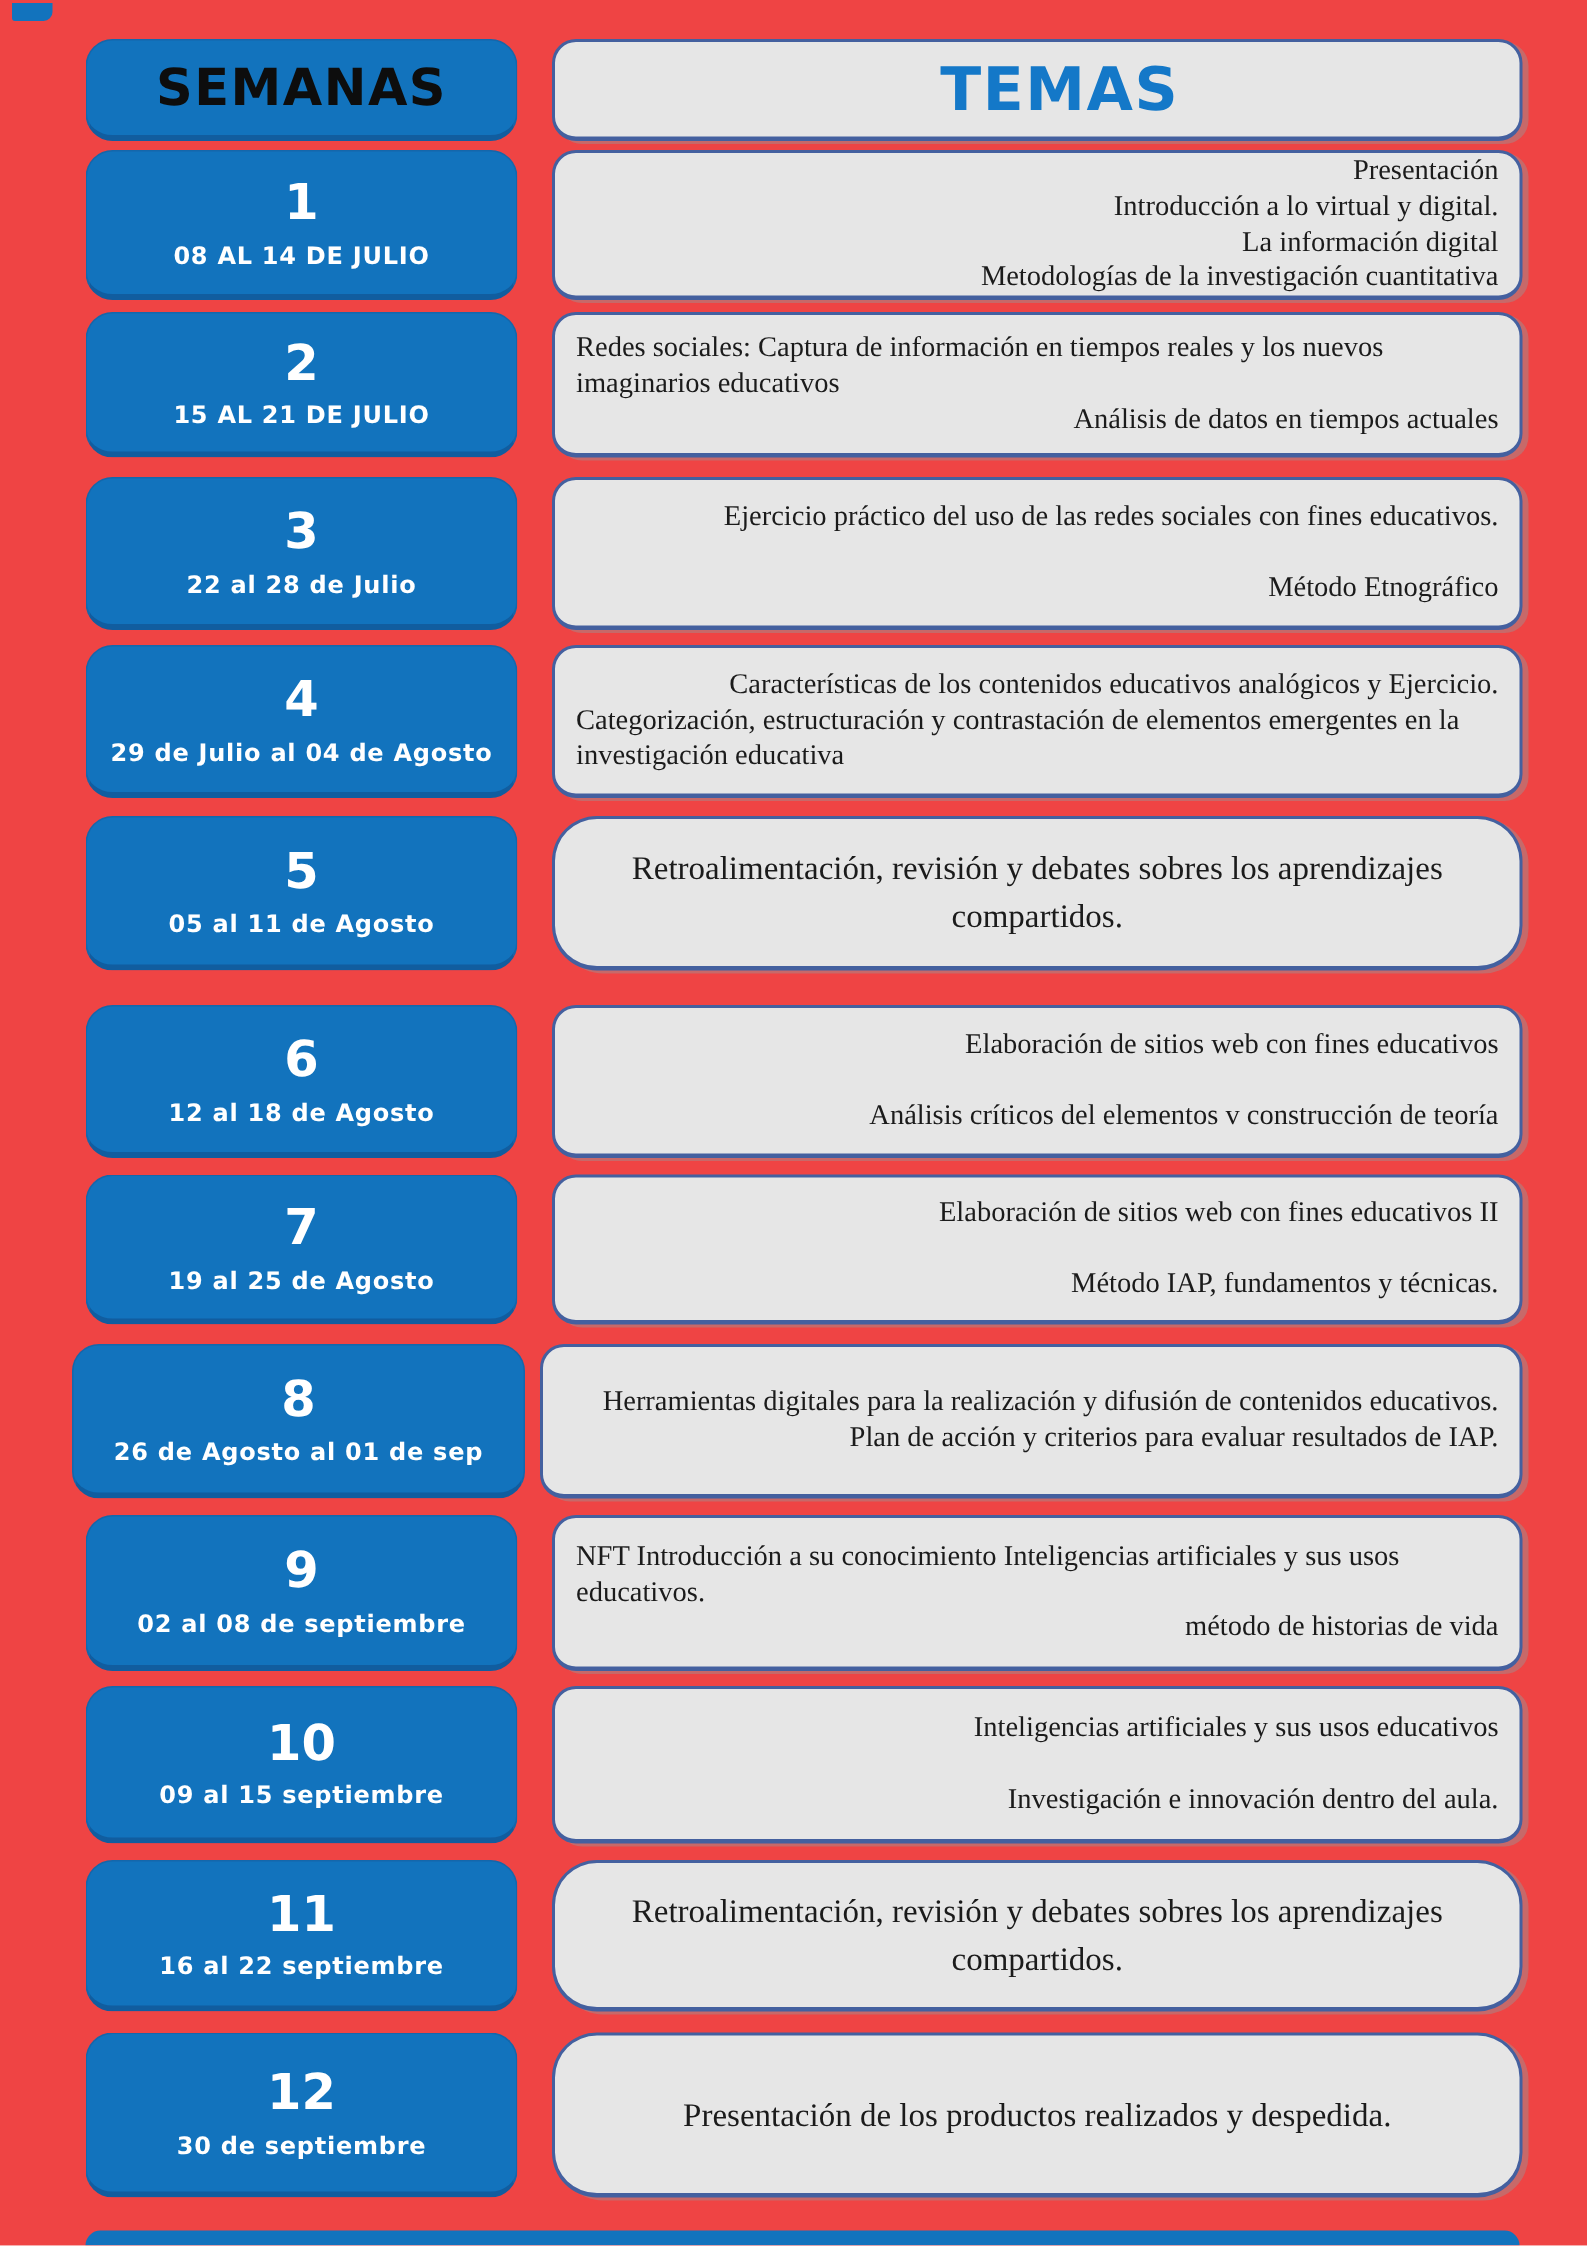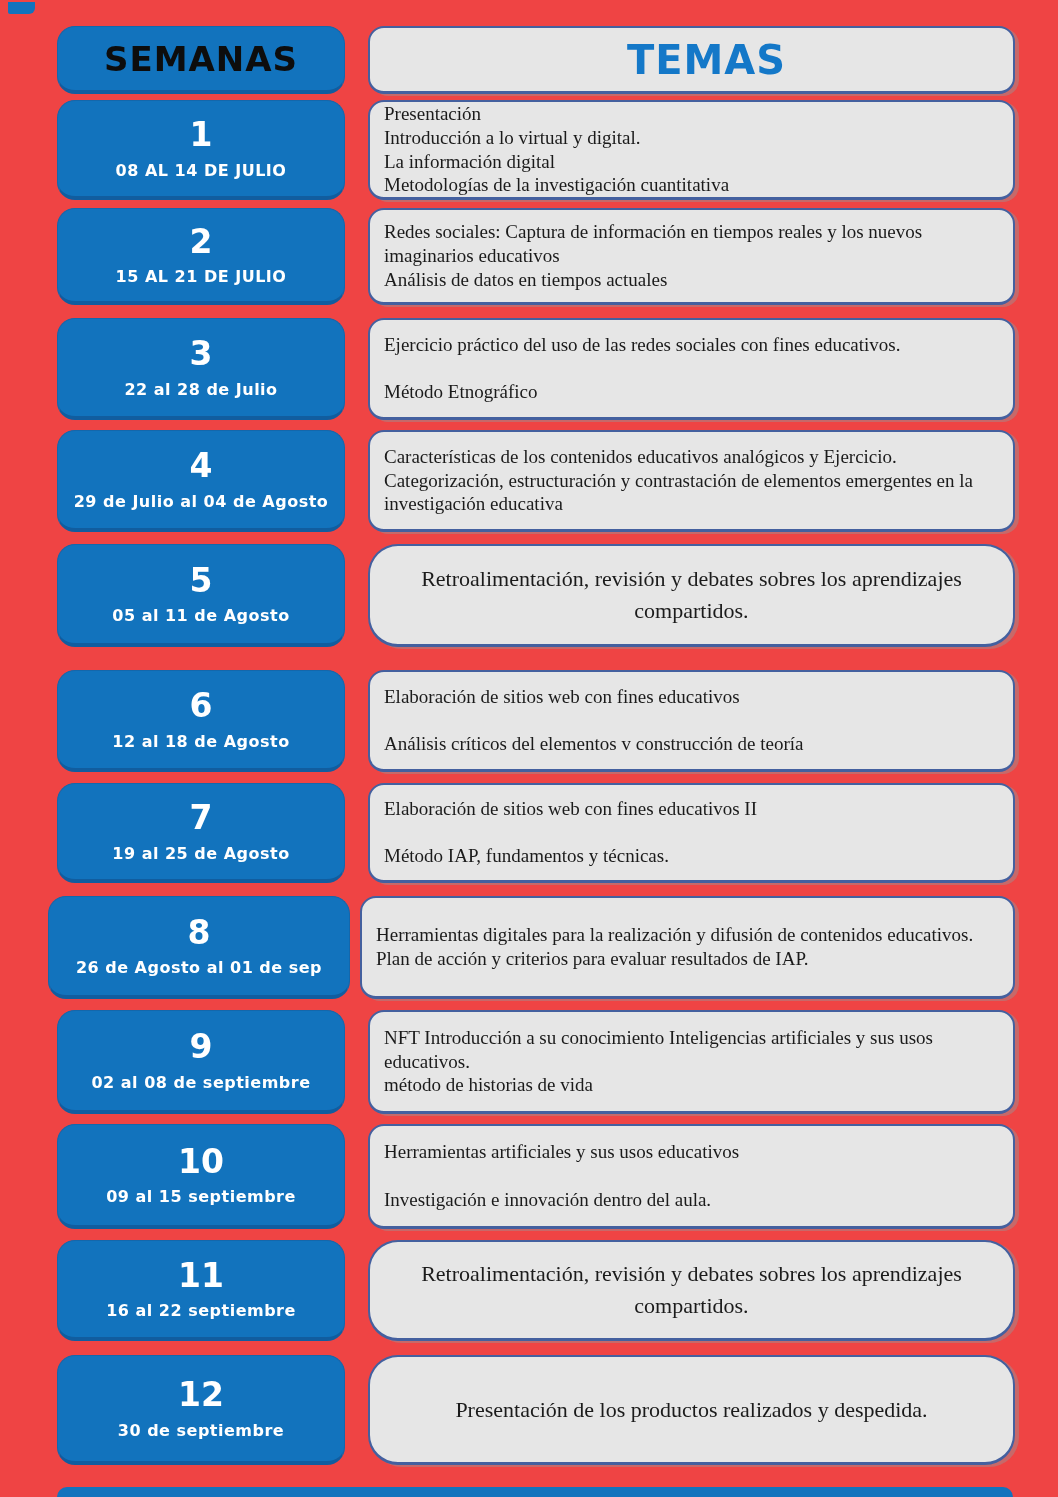--- a/index.html
+++ b/index.html
@@ -15,21 +15,21 @@
     position:absolute;left:8px;top:2px;width:27px;height:12px;
     background:#1273bd;border-radius:0 0 6px 2px;
   }
   .chip-bottom{
     position:absolute;left:57px;top:1487px;width:956px;height:10px;
     background:#1273bd;border-radius:10px 10px 0 0;
   }
   
   #header{position:absolute;left:0;top:26px;width:100%;height:68px;}
   .week-col{position:absolute;left:57px;width:288px;top:0;bottom:0;}
-  .topic-col{position:absolute;left:368px;right:43px;top:0;bottom:0;}
+  .topic-col{position:absolute;left:368px;right:43px;top:0;bottom:0;align-items:flex-end;}
   .blue-box{
     background:#1273bd;
     border:1px solid #1467ab;
     border-bottom:4px solid #115d9f;
     border-radius:18px;
     box-sizing:border-box;
     display:flex;flex-direction:column;align-items:center;justify-content:center;
   }
   .gray-box{
     background:#e6e6e6;
@@ -192,21 +192,21 @@
           <div class="topic-line">método de historias de vida</div>
         </div>
   </div>
 
   <div class="row" style="top: 1124px; height: 105px;">
     <div class="week-col blue-box">
       <div class="week-number">10</div>
       <div class="week-date">09 al 15 septiembre</div>
     </div>
     <div class="topic-col gray-box topic-box">
-          <div class="topic-line">Herramientas artificiales y sus usos educativos</div>
+          <div class="topic-line">Inteligencias artificiales y sus usos educativos</div>
           <div class="topic-line"></div>
           <div class="topic-line">Investigación e innovación dentro del aula.</div>
         </div>
   </div>
 
   <div class="row centered" style="top: 1240px; height: 101px;">
     <div class="week-col blue-box">
       <div class="week-number">11</div>
       <div class="week-date">16 al 22 septiembre</div>
     </div>

